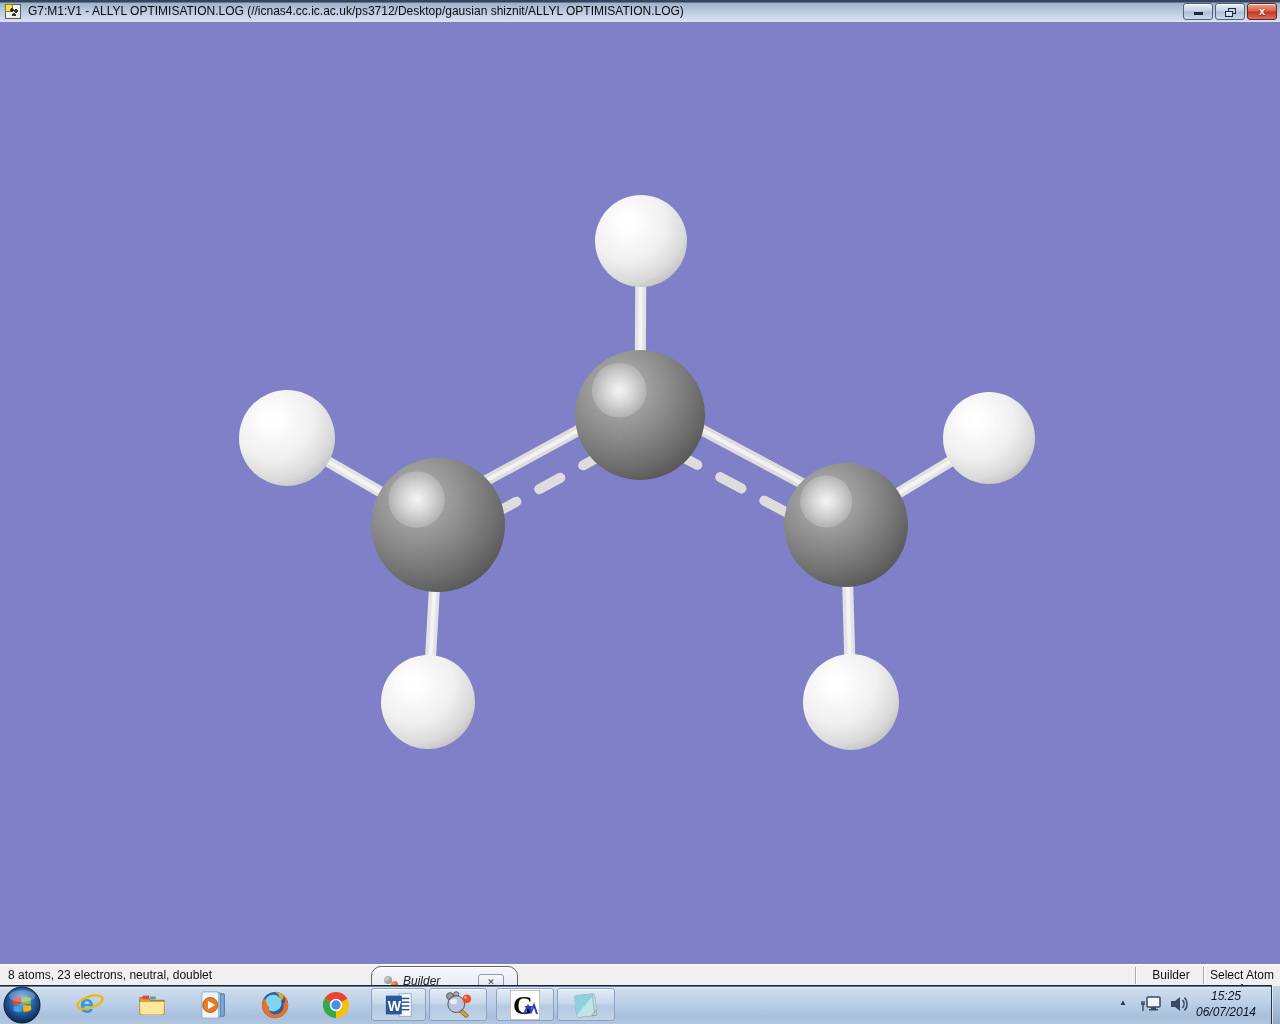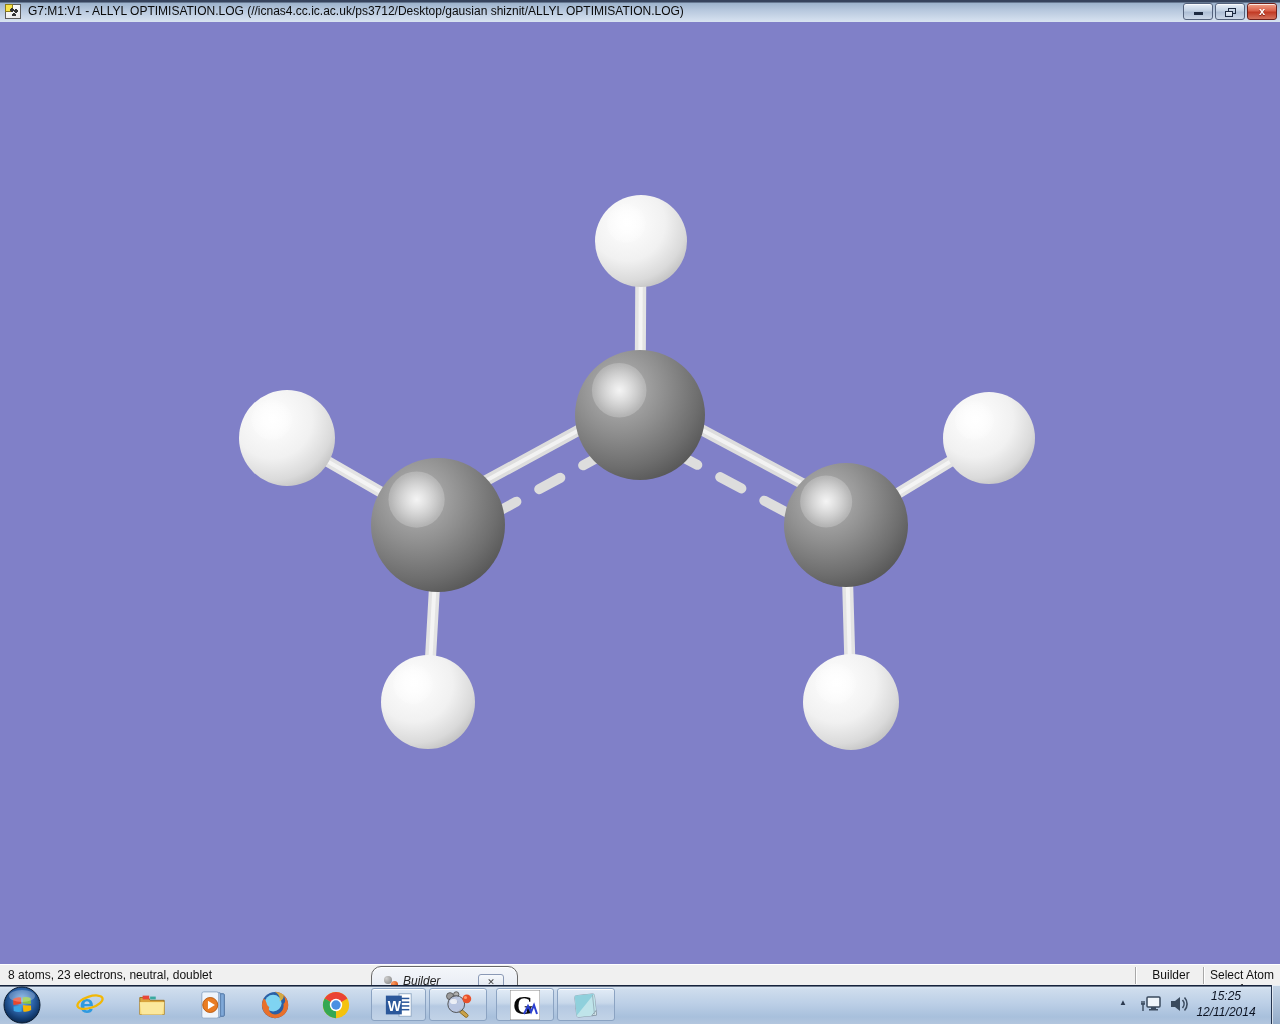--- a/index.html
+++ b/index.html
@@ -331,19 +331,19 @@
         </svg>
       </div>
       <div id="tray-vol">
         <svg width="22" height="20" viewBox="0 0 22 20">
           <path d="M3 7 L7 7 L12 3 L12 17 L7 13 L3 13 Z" fill="#3a4a5e"></path>
           <path d="M14.5 6 A6 6 0 0 1 14.5 14 M16.5 3.5 A9.5 9.5 0 0 1 16.5 16.5" fill="none" stroke="#3a4a5e" stroke-width="1.6"></path>
         </svg>
       </div>
       <div id="clock">
         <div>15:25</div>
-        <div>12/11/2014</div>
+        <div>06/07/2014</div>
       </div>
     </div>
     <div id="show-desktop"></div>
   </div>
 
 </div>
 
 </body></html>

